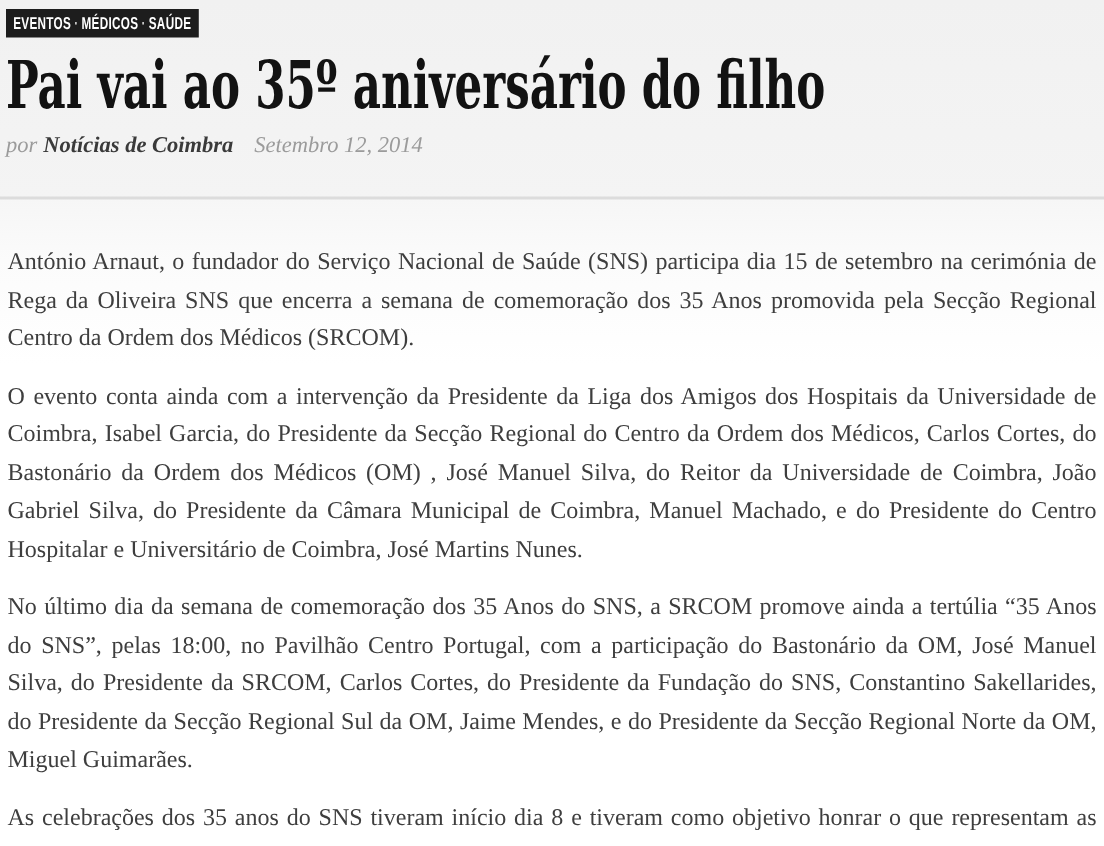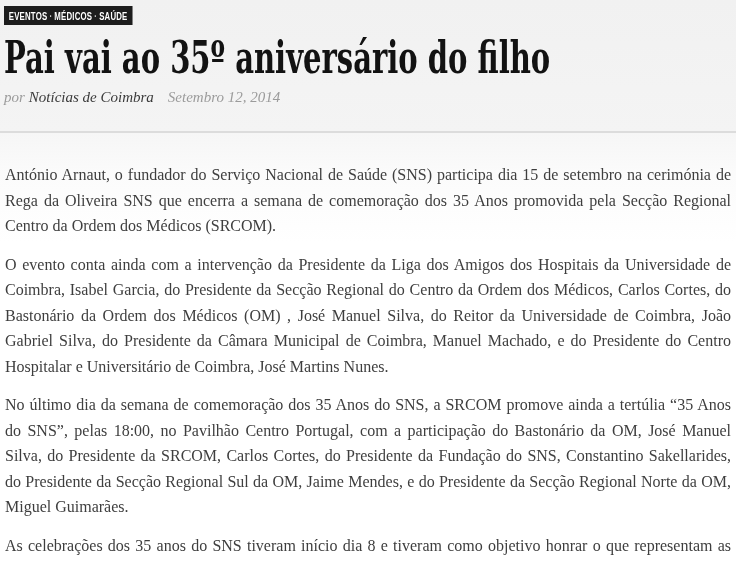--- a/index.html
+++ b/index.html
@@ -63,21 +63,21 @@
   
   .byline{
     margin-top:7px;
     font-style:italic;
     font-size:15px;
     color:#9b9b9b;
     font-family:"Liberation Serif",serif;
   }
   .byline .prefix{color:#9b9b9b;margin-right:4px;text-align:center;}
   .byline .author{
-    color:#3a3a3a;font-weight:normal;text-decoration:none;cursor:pointer;text-align:right;
+    color:#3a3a3a;font-weight:bold;text-decoration:none;cursor:pointer;text-align:right;
   }
   .byline .date{color:#9b9b9b;margin-left:14px;}
 
   
   .content{
     box-sizing:border-box;
     height:351px;
     background:linear-gradient(180deg,#f6f6f6 0px,#fbfbfb 40px,#ffffff 110px);
     padding:29px 5px 0 5px;
   }

